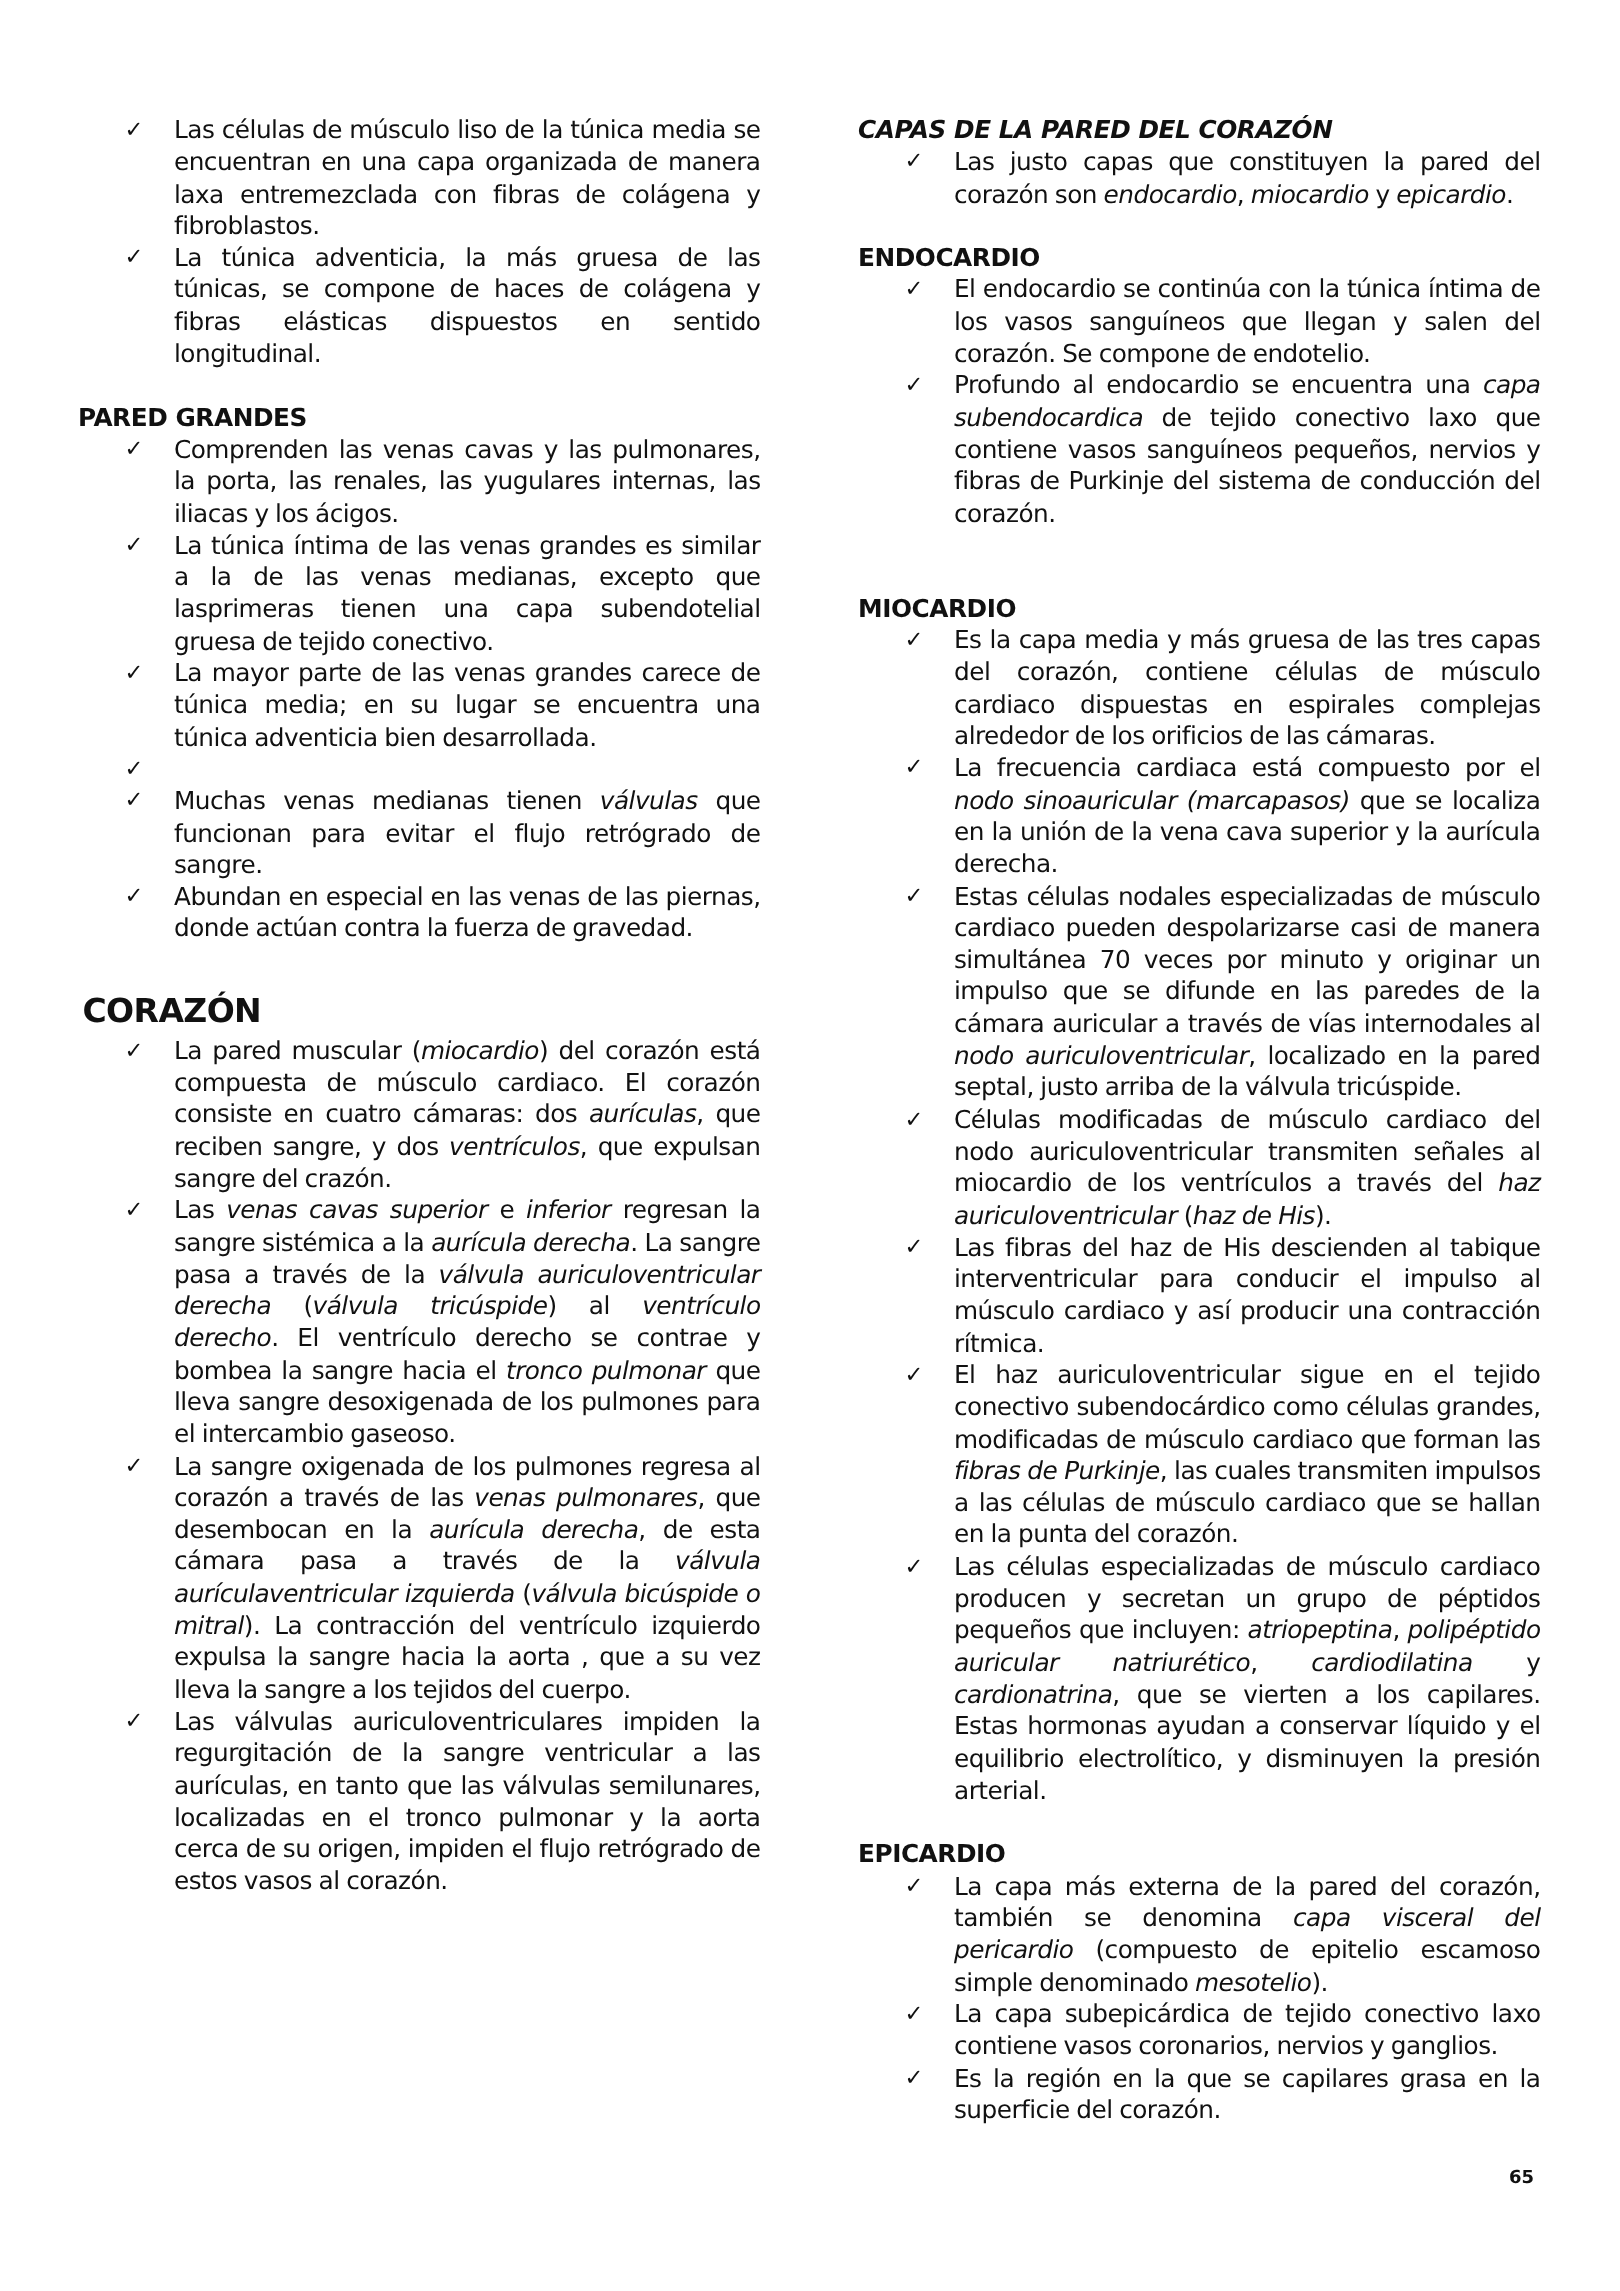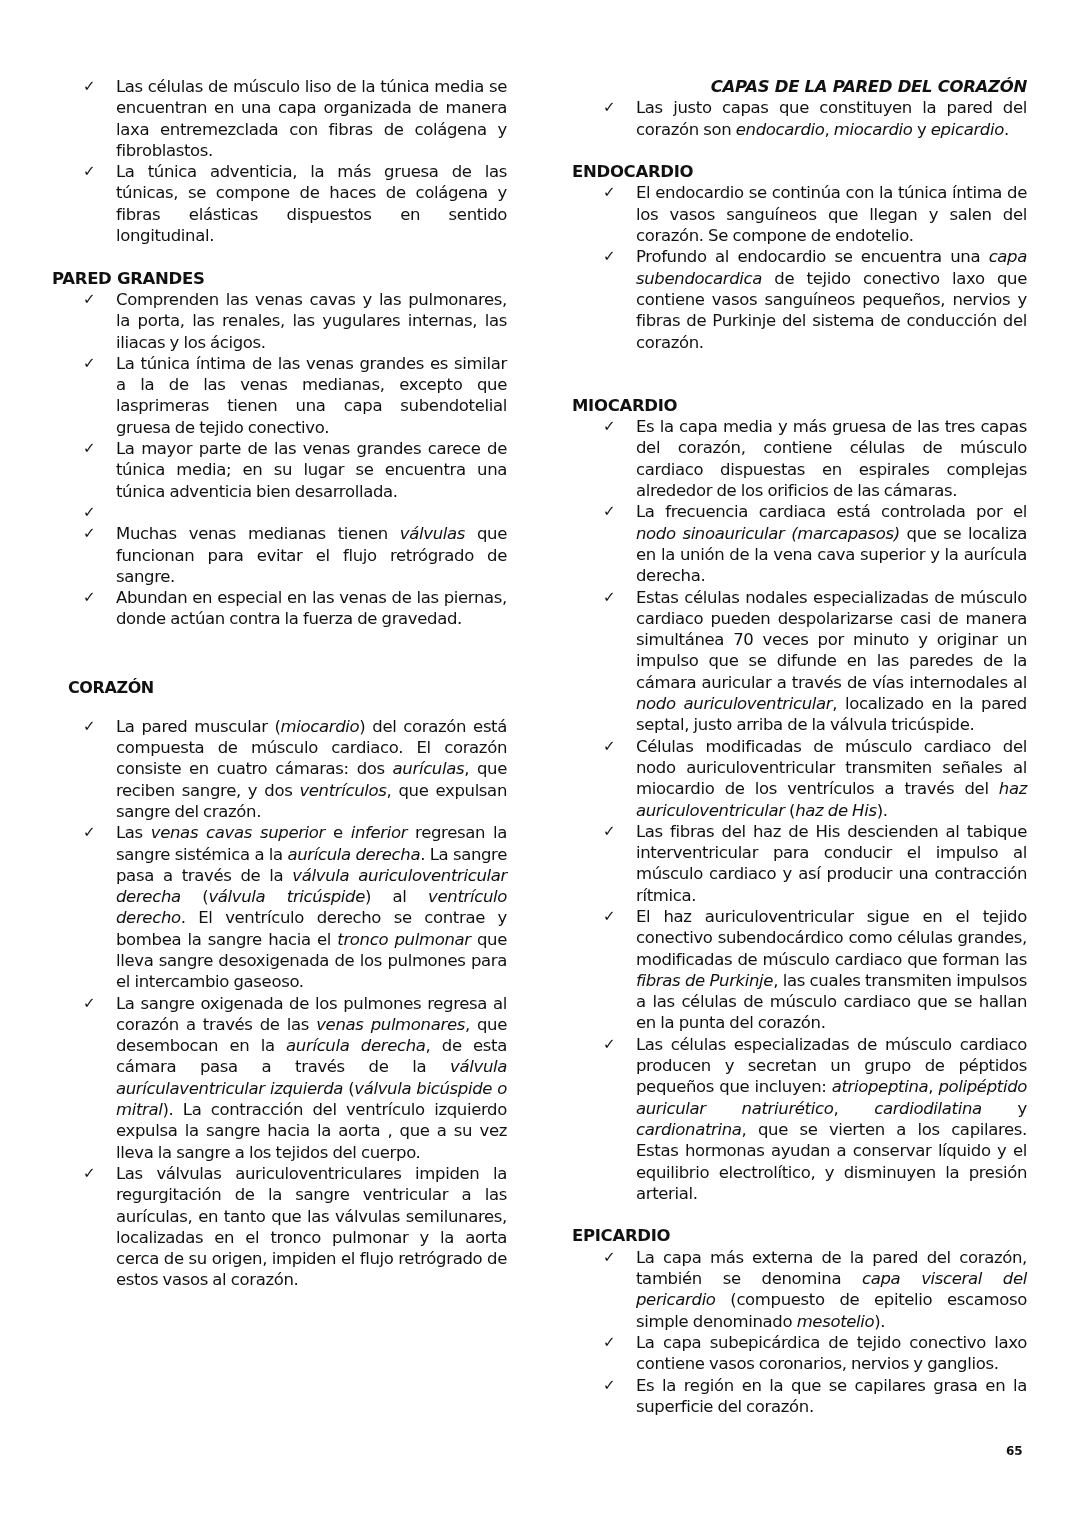--- a/index.html
+++ b/index.html
@@ -7,23 +7,23 @@
       width: 1080px; height: 1527px; position: relative; overflow: hidden;
       font-family: "DejaVu Sans", sans-serif; color: #111111;
     }
     .col { position: absolute; top: 76px; width: 455px; }
     .col.left { left: 52px; }
     .col.right { left: 572px; }
     .h2 {
       font-weight: bold; font-size: 16.5px; line-height: 21.3px; margin: 0;
       letter-spacing: -0.3px;
     }
-    .h2.italic { font-style: italic; text-align: right; }
+    .h2.italic { font-style: italic; }
     .h1 {
-      font-weight: bold; font-size: 16px; line-height: 24px; margin: 16px;
+      font-weight: bold; font-size: 22px; line-height: 24px; margin: 3px;
       letter-spacing: -0.4px;
     }
     ul.checks { list-style: none; margin: 0; padding: 0; }
     ul.checks li {
       position: relative; padding-left: 64px; font-size: 16.5px;
       line-height: 21.3px; text-align: justify; letter-spacing: -0.35px;
       word-spacing: -0.5px;
     }
     ul.checks li .chk {
       position: absolute; left: 31px; top: 0; font-size: 15px; line-height: 21.3px;
@@ -81,21 +81,21 @@
   <h2 class="h2">ENDOCARDIO</h2>
   <ul class="checks">
     <li><span class="chk">✓</span><span>El endocardio se continúa con la túnica íntima de los vasos sanguíneos que llegan y salen del corazón. Se compone de endotelio.</span></li>
     <li><span class="chk">✓</span><span>Profundo al endocardio se encuentra una </span><i>capa subendocardica</i><span> de tejido conectivo laxo que contiene vasos sanguíneos pequeños, nervios y fibras de Purkinje del sistema de conducción del corazón.</span></li>
   </ul>
   <div class="gap-lg"></div>
 
   <h2 class="h2">MIOCARDIO</h2>
   <ul class="checks">
     <li><span class="chk">✓</span><span>Es la capa media y más gruesa de las tres capas del corazón, contiene células de músculo cardiaco dispuestas en espirales complejas alrededor de los orificios de las cámaras.</span></li>
-    <li><span class="chk">✓</span><span>La frecuencia cardiaca está controlada por el </span><i>nodo sinoauricular (marcapasos)</i><span> que se localiza en la unión de la vena cava superior y la aurícula derecha.</span></li>
+    <li><span class="chk">✓</span><span>La frecuencia cardiaca está compuesto por el </span><i>nodo sinoauricular (marcapasos)</i><span> que se localiza en la unión de la vena cava superior y la aurícula derecha.</span></li>
     <li><span class="chk">✓</span><span>Estas células nodales especializadas de músculo cardiaco pueden despolarizarse casi de manera simultánea 70 veces por minuto y originar un impulso que se difunde en las paredes de la cámara auricular a través de vías internodales al </span><i>nodo auriculoventricular</i><span>, localizado en la pared septal, justo arriba de la válvula tricúspide.</span></li>
     <li><span class="chk">✓</span><span>Células modificadas de músculo cardiaco del nodo auriculoventricular transmiten señales al miocardio de los ventrículos a través del </span><i>haz auriculoventricular</i><span> (</span><i>haz de His</i><span>).</span></li>
     <li><span class="chk">✓</span><span>Las fibras del haz de His descienden al tabique interventricular para conducir el impulso al músculo cardiaco y así producir una contracción rítmica.</span></li>
     <li><span class="chk">✓</span><span>El haz auriculoventricular sigue en el tejido conectivo subendocárdico como células grandes, modificadas de músculo cardiaco que forman las </span><i>fibras de Purkinje</i><span>, las cuales transmiten impulsos a las células de músculo cardiaco que se hallan en la punta del corazón.</span></li>
     <li><span class="chk">✓</span><span>Las células especializadas de músculo cardiaco producen y secretan un grupo de péptidos pequeños que incluyen: </span><i>atriopeptina</i><span>, </span><i>polipéptido auricular natriurético</i><span>, </span><i>cardiodilatina</i><span> y </span><i>cardionatrina</i><span>, que se vierten a los capilares. Estas hormonas ayudan a conservar líquido y el equilibrio electrolítico, y disminuyen la presión arterial.</span></li>
   </ul>
   <div class="gap"></div>
 
   <h2 class="h2">EPICARDIO</h2>
   <ul class="checks">

